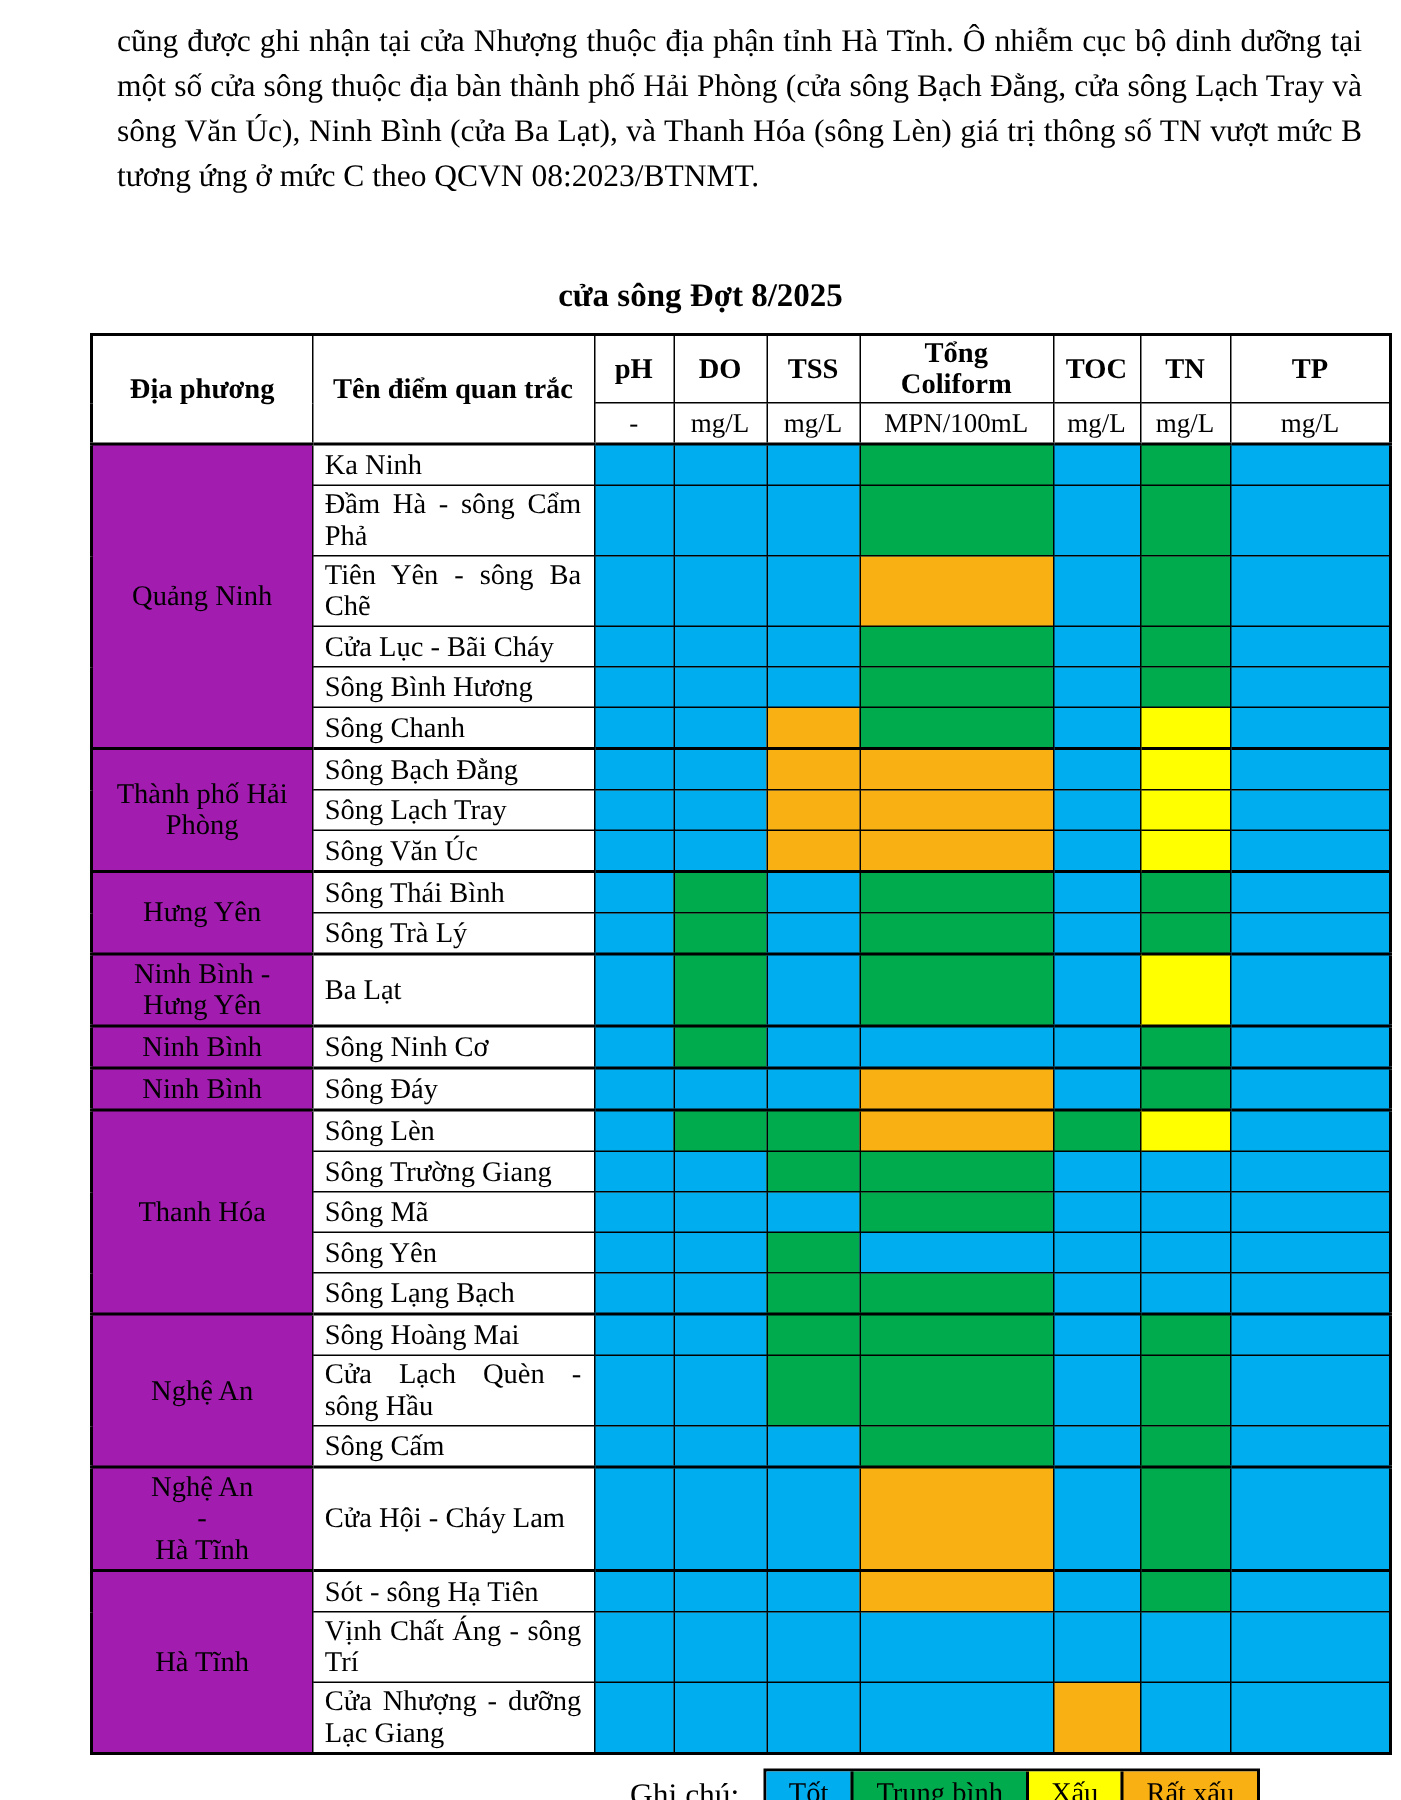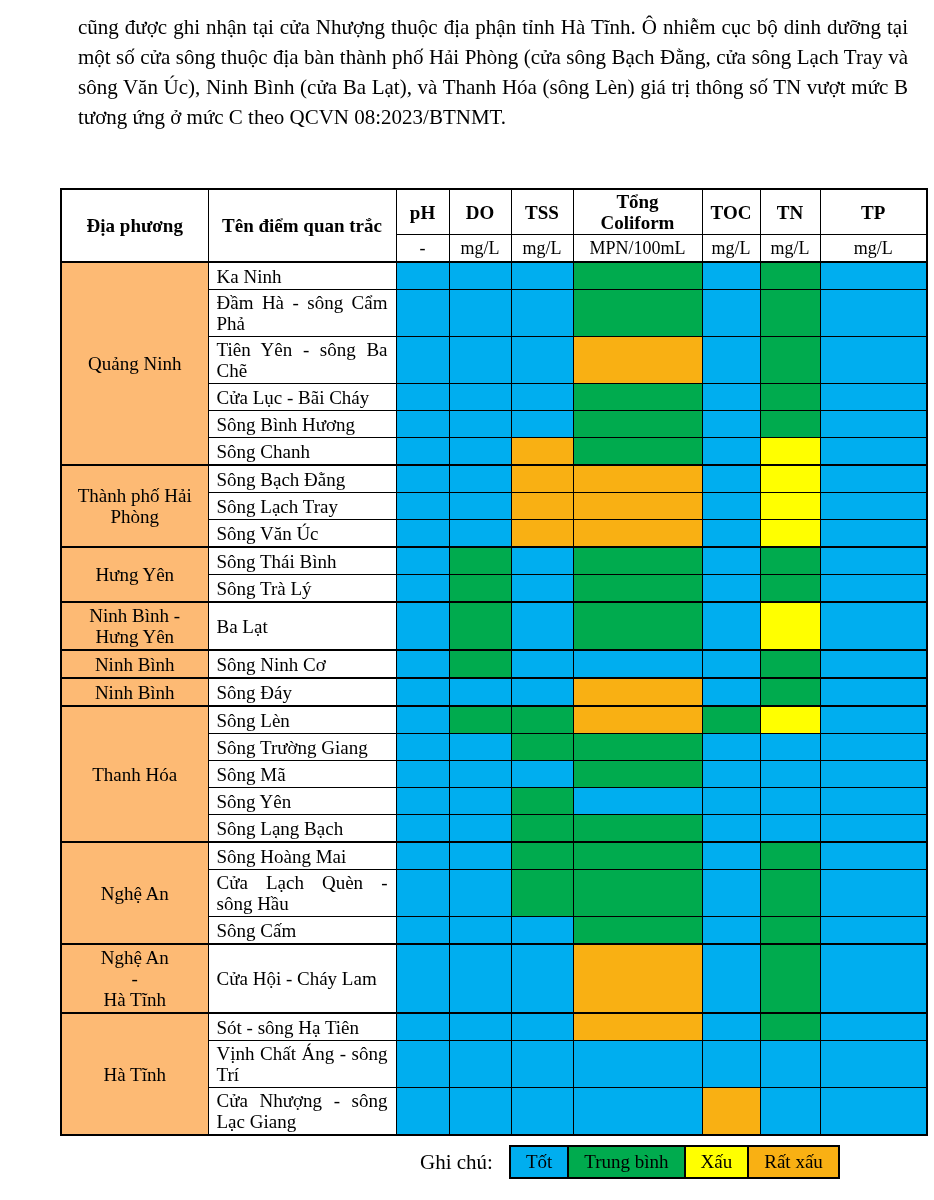--- a/index.html
+++ b/index.html
@@ -30,21 +30,21 @@
   .col-coliform{width:129px;}
   .col-toc{width:58px;}
   .col-tn{width:60px;}
   .col-tp{width:107px;}
   thead th{font-weight:bold;font-size:19px;text-align:center;background:#fff;}
   tr.params-row th{height:44px;white-space:pre-line;line-height:21px;}
   tr.units-row th{font-weight:normal;font-size:18px;height:26px;border-bottom:2px solid #000;}
   th.span2{border-bottom:2px solid #000;}
   td.province-cell{
     font-size:19px;line-height:21px;text-align:center;
-    white-space:pre-line;padding:2px 3px;background:#fdba74;
+    white-space:pre-line;padding:2px 3px;background:#a21caf;
   }
   td.station-cell{
     font-size:19px;line-height:21px;text-align:justify;
     padding:2px 8px;background:#fff;
   }
   td.quality-cell{height:26px;}
   tr.group-first td{border-top:2px solid #000;}
   .legend{
     display:flex;align-items:center;
     margin:9px 0 0 420px;
@@ -60,20 +60,21 @@
 </style>
 </head>
 <body>
 
 <div class="page">
 
   <p class="intro">cũng được ghi nhận tại cửa Nhượng thuộc địa phận tỉnh Hà Tĩnh. Ô nhiễm cục bộ dinh dưỡng tại một số cửa sông thuộc địa bàn thành phố Hải Phòng (cửa sông Bạch Đằng, cửa sông Lạch Tray và sông Văn Úc), Ninh Bình (cửa Ba Lạt), và Thanh Hóa (sông Lèn) giá trị thông số TN vượt mức B tương ứng ở mức C theo QCVN 08:2023/BTNMT.</p>
 
   <div class="title">
     <br>
+    <span>cửa sông Đợt 8/2025</span>
   </div>
 
   <table class="wq-table">
     <colgroup>
       <col class="col-province">
       <col class="col-station">
       <col class="col-ph">
       <col class="col-do">
       <col class="col-tss">
       <col class="col-coliform">
@@ -363,21 +364,21 @@
           <td class="station-cell">Vịnh Chất Áng - sông Trí</td>
           <td class="quality-cell" style="background: rgb(0, 174, 239);"></td>
           <td class="quality-cell" style="background: rgb(0, 174, 239);"></td>
           <td class="quality-cell" style="background: rgb(0, 174, 239);"></td>
           <td class="quality-cell" style="background: rgb(0, 174, 239);"></td>
           <td class="quality-cell" style="background: rgb(0, 174, 239);"></td>
           <td class="quality-cell" style="background: rgb(0, 174, 239);"></td>
           <td class="quality-cell" style="background: rgb(0, 174, 239);"></td>
         </tr>
         <tr>
-          <td class="station-cell">Cửa Nhượng - sông Lạc Giang</td>
+          <td class="station-cell">Cửa Nhượng - dưỡng Lạc Giang</td>
           <td class="quality-cell" style="background: rgb(0, 174, 239);"></td>
           <td class="quality-cell" style="background: rgb(0, 174, 239);"></td>
           <td class="quality-cell" style="background: rgb(0, 174, 239);"></td>
           <td class="quality-cell" style="background: rgb(0, 174, 239);"></td>
           <td class="quality-cell" style="background: rgb(249, 176, 19);"></td>
           <td class="quality-cell" style="background: rgb(0, 174, 239);"></td>
           <td class="quality-cell" style="background: rgb(0, 174, 239);"></td>
         </tr>
       </tbody>
   </table>

